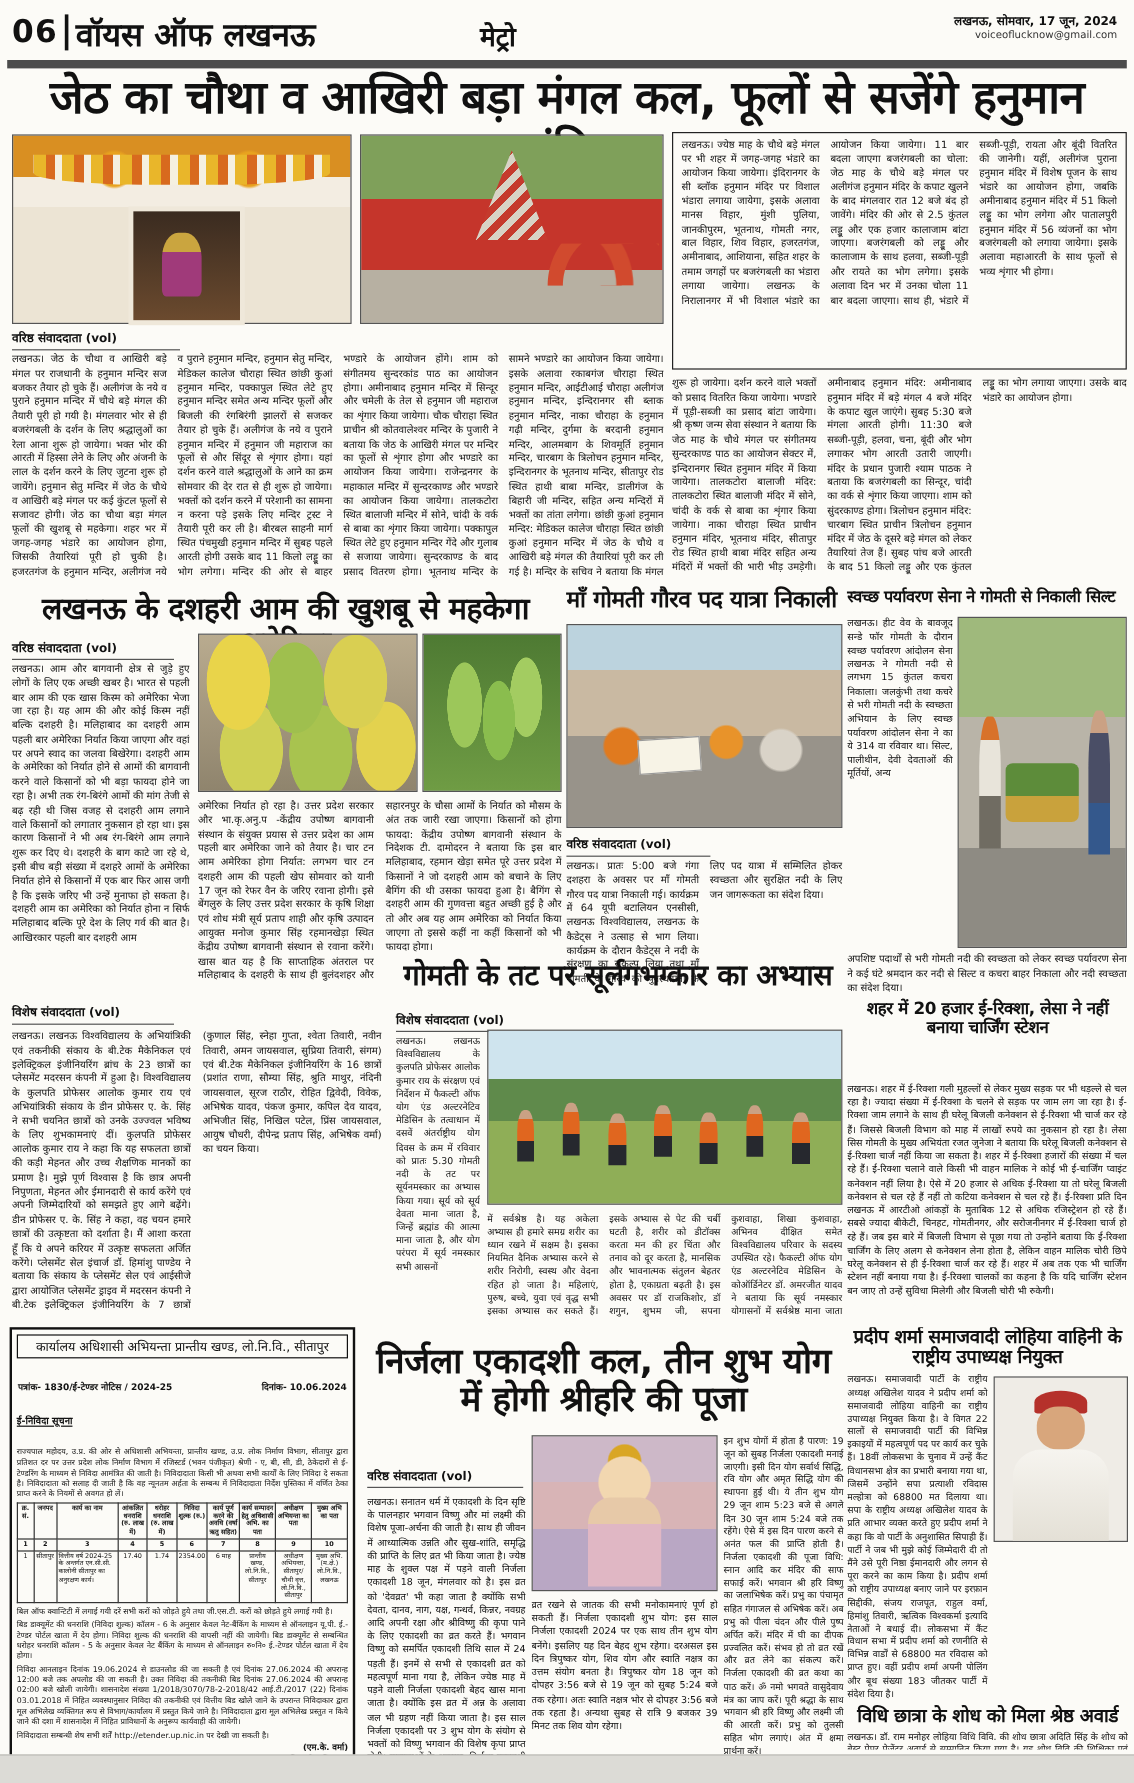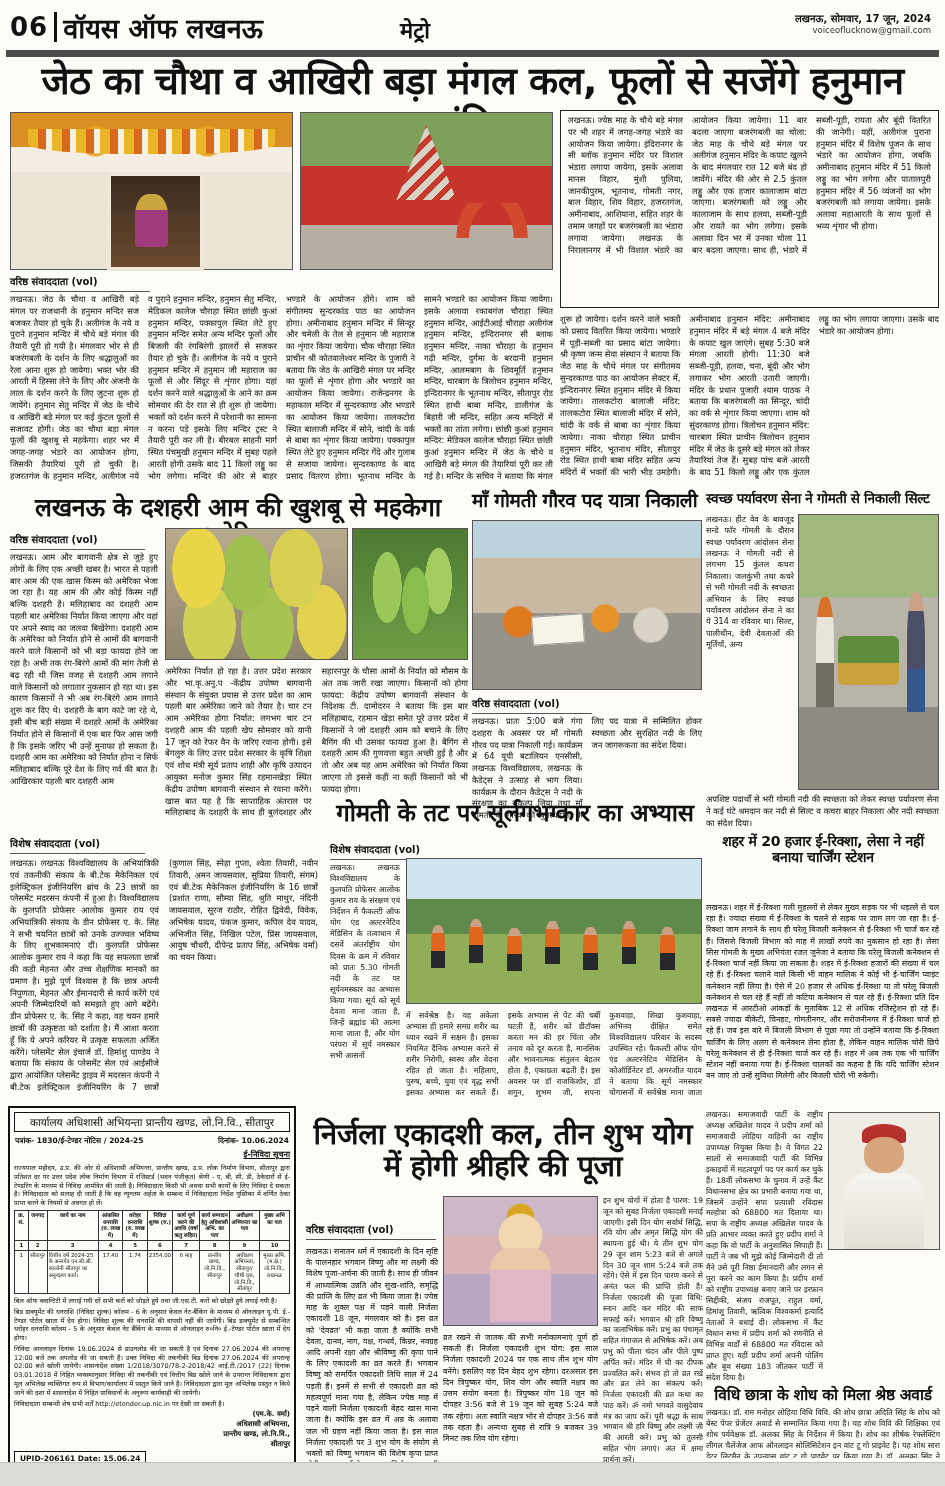--- a/index.html
+++ b/index.html
@@ -67,22 +67,22 @@
   .ph-vishnu .body{position:absolute;left:30%;top:40%;width:40%;height:58%;background:linear-gradient(180deg,#e7c9a8 0 30%,#e0b7c4 30% 100%);border-radius:30% 30% 0 0;}
   .ph-pradeep{background:linear-gradient(180deg,#efece6 0 100%);}
   .ph-pradeep .cap{position:absolute;left:30%;top:8%;width:40%;height:14%;background:#b5312b;border-radius:50% 50% 10% 10%;}
   .ph-pradeep .face{position:absolute;left:32%;top:18%;width:36%;height:26%;background:#d8a67c;border-radius:45%;}
   .ph-pradeep .shirt{position:absolute;left:14%;top:44%;width:72%;height:56%;background:linear-gradient(180deg,#f6f4ef,#e4e0d6);border-radius:30% 30% 0 0;}
   
   .bhandara-box{border:1.5px solid #222;background:#fcfbf7;box-sizing:border-box;padding:4px 7px;}
   .bhandara-h{font-size:25px;font-weight:800;text-align:center;line-height:1.1;margin:0 0 5px 0;letter-spacing:-0.3px;}
   .tender-box{border:2px solid #111;box-sizing:border-box;padding:4px;background:#fcfbf7;font-size:6.5px;}
   .tender-title{border:1.5px solid #111;font-weight:normal;text-align:center;font-size:10.5px;padding:2px 0;}
-  .tender-meta{display:flex;justify-content:space-between;font-weight:bold;font-size:7.5px;margin:3px 1px;}
-  .tender-sub{text-align:right;font-weight:bold;text-decoration:underline;font-size:8px;margin:1px 0 5px;}
+  .tender-meta{display:flex;justify-content:space-between;font-weight:bold;font-size:7.5px;margin:18px 1px;}
+  .tender-sub{text-align:left;font-weight:bold;text-decoration:underline;font-size:8px;margin:1px 0 17px;}
   .tender-box p{margin:0 0 2px 0;text-align:justify;line-height:1.35;}
   table.tnd{border-collapse:collapse;width:100%;font-size:5.4px;line-height:1.25;}
   table.tnd td{border:0.5px solid #333;padding:1px;vertical-align:top;text-align:center;}
   .sig{text-align:right;font-size:7px;font-weight:bold;line-height:1.4;margin-top:2px;}
   .upid{border:1.5px solid #111;display:inline-block;padding:2px 5px;font-weight:bold;font-size:7.5px;line-height:1.4;margin-top:2px;}
   .footband{left:0;top:1462px;width:945px;height:24px;background:#dcdbd6;border-top:1px solid #bdbcb6;}
   .hl-center{text-align:center;}
 </style>
 </head>
 <body>
@@ -234,20 +234,21 @@
   <div class="abs h-xl hl-center" style="left:302px;top:1118px;width:402px;font-size:29px;">निर्जला एकादशी कल, तीन शुभ योग में होगी श्रीहरि की पूजा</div>
   <div class="abs byline" style="left:306px;top:1222px;width:130px;">वरिष्ठ संवाददाता (vol)</div>
   <div class="abs body-txt" style="left:306px;top:1246px;width:132px;height:232px;font-size:7.9px;">लखनऊ। सनातन धर्म में एकादशी के दिन सृष्टि के पालनहार भगवान विष्णु और मां लक्ष्मी की विशेष पूजा-अर्चना की जाती है। साथ ही जीवन में आध्यात्मिक उन्नति और सुख-शांति, समृद्धि की प्राप्ति के लिए व्रत भी किया जाता है। ज्येष्ठ माह के शुक्ल पक्ष में पड़ने वाली निर्जला एकादशी 18 जून, मंगलवार को है। इस व्रत को 'देवव्रत' भी कहा जाता है क्योंकि सभी देवता, दानव, नाग, यक्ष, गन्धर्व, किन्नर, नवग्रह आदि अपनी रक्षा और श्रीविष्णु की कृपा पाने के लिए एकादशी का व्रत करते हैं। भगवान विष्णु को समर्पित एकादशी तिथि साल में 24 पड़ती हैं। इनमें से सभी से एकादशी व्रत को महत्वपूर्ण माना गया है, लेकिन ज्येष्ठ माह में पड़ने वाली निर्जला एकादशी बेहद खास माना जाता है। क्योंकि इस व्रत में अन्न के अलावा जल भी ग्रहण नहीं किया जाता है। इस साल निर्जला एकादशी पर 3 शुभ योग के संयोग से भक्तों को विष्णु भगवान की विशेष कृपा प्राप्त होगी। मान्यताओं के अनुसार, निर्जला एकादशी का</div>
   <div class="abs photo ph-vishnu" style="left:443px;top:1196px;width:155px;height:130px;">
     <div class="body"></div>
   </div>
   <div class="abs body-txt" style="left:443px;top:1332px;width:155px;height:146px;font-size:7.9px;">व्रत रखने से जातक की सभी मनोकामनाएं पूर्ण हो सकती हैं। निर्जला एकादशी शुभ योग: इस साल निर्जला एकादशी 2024 पर एक साथ तीन शुभ योग बनेंगे। इसलिए यह दिन बेहद शुभ रहेगा। दरअसल इस दिन त्रिपुष्कर योग, शिव योग और स्वाति नक्षत्र का उत्तम संयोग बनता है। त्रिपुष्कर योग 18 जून को दोपहर 3:56 बजे से 19 जून को सुबह 5:24 बजे तक रहेगा। अतः स्वाति नक्षत्र भोर से दोपहर 3:56 बजे तक रहता है। अन्यथा सुबह से रात्रि 9 बजकर 39 मिनट तक शिव योग रहेगा।</div>
   <div class="abs body-txt" style="left:603px;top:1196px;width:100px;height:282px;font-size:7.6px;">इन शुभ योगों में होता है पारण: 19 जून को सुबह निर्जला एकादशी मनाई जाएगी। इसी दिन योग सर्वार्थ सिद्धि, रवि योग और अमृत सिद्धि योग की स्थापना हुई थी। ये तीन शुभ योग 29 जून शाम 5:23 बजे से अगले दिन 30 जून शाम 5:24 बजे तक रहेंगे। ऐसे में इस दिन पारण करने से अनंत फल की प्राप्ति होती है। निर्जला एकादशी की पूजा विधि: स्नान आदि कर मंदिर की साफ सफाई करें। भगवान श्री हरि विष्णु का जलाभिषेक करें। प्रभु का पंचामृत सहित गंगाजल से अभिषेक करें। अब प्रभु को पीला चंदन और पीले पुष्प अर्पित करें। मंदिर में घी का दीपक प्रज्वलित करें। संभव हो तो व्रत रखें और व्रत लेने का संकल्प करें। निर्जला एकादशी की व्रत कथा का पाठ करें। ॐ नमो भगवते वासुदेवाय मंत्र का जाप करें। पूरी श्रद्धा के साथ भगवान श्री हरि विष्णु और लक्ष्मी जी की आरती करें। प्रभु को तुलसी सहित भोग लगाएं। अंत में क्षमा प्रार्थना करें।</div>
 
   <div class="abs" style="left:706px;top:1106px;width:234px;height:352px;overflow:hidden;">
+    <div class="h-xl hl-center" style="font-size:15.5px;">प्रदीप शर्मा समाजवादी लोहिया वाहिनी के राष्ट्रीय उपाध्यक्ष नियुक्त</div>
     <div style="margin-top:4px;">
       <div class="photo ph-pradeep" style="float:right;width:112px;height:138px;margin:2px 0 3px 5px;position:relative;">
         <div class="cap"></div>
         <div class="face"></div>
         <div class="shirt"></div>
       </div>
       <div class="body-txt" style="font-size:7.7px;">लखनऊ। समाजवादी पार्टी के राष्ट्रीय अध्यक्ष अखिलेश यादव ने प्रदीप शर्मा को समाजवादी लोहिया वाहिनी का राष्ट्रीय उपाध्यक्ष नियुक्त किया है। वे विगत 22 सालों से समाजवादी पार्टी की विभिन्न इकाइयों में महत्वपूर्ण पद पर कार्य कर चुके हैं। 18वीं लोकसभा के चुनाव में उन्हें कैंट विधानसभा क्षेत्र का प्रभारी बनाया गया था, जिसमें उन्होंने सपा प्रत्याशी रविदास मल्होत्रा को 68800 मत दिलाया था। सपा के राष्ट्रीय अध्यक्ष अखिलेश यादव के प्रति आभार व्यक्त करते हुए प्रदीप शर्मा ने कहा कि वो पार्टी के अनुशासित सिपाही हैं। पार्टी ने जब भी मुझे कोई जिम्मेदारी दी तो मैंने उसे पूरी निष्ठा ईमानदारी और लगन से पूरा करने का काम किया है। प्रदीप शर्मा को राष्ट्रीय उपाध्यक्ष बनाए जाने पर इरफ़ान सिद्दीकी, संजय राजपूत, राहुल वर्मा, हिमांशु तिवारी, ऋत्विक विश्वकर्मा इत्यादि नेताओं ने बधाई दी। लोकसभा में कैंट विधान सभा में प्रदीप शर्मा को रणनीति से विभिन्न वार्डों से 68800 मत रविदास को प्राप्त हुए। वहीं प्रदीप शर्मा अपनी पोलिंग और बूथ संख्या 183 जीतकर पार्टी में संदेश दिया है।</div>
     </div>
     <div class="h-xl hl-center" style="font-size:15.5px;clear:both;margin-top:4px;">विधि छात्रा के शोध को मिला श्रेष्ठ अवार्ड</div>
     <div class="body-txt" style="font-size:7.7px;margin-top:3px;">लखनऊ। डॉ. राम मनोहर लोहिया विधि विवि. की शोध छात्रा अदिति सिंह के शोध को बेस्ट पेपर प्रेजेंटर अवार्ड से सम्मानित किया गया है। यह शोध विवि की शिक्षिका एवं शोध पर्यवेक्षक डॉ. अलका सिंह के निर्देशन में किया है। शोध का शीर्षक रेफ्लेक्टिंग लीगल चैलेंजेज आफ ऑनलाइन सोलिसिटेशन इन वांट टू गो प्राइवेट है। यह शोध सारा डेटर लिट्मैन के उपन्यास वांट टू गो प्राइवेट पर किया गया है। डॉ. अलका सिंह ने बताया कि यह शोध खूबसूरती व अन्य उपयोगी उत्पादों के लुभावने प्रचार प्रसार में गलत तरीके से किया गया है। इसे कानूनी दायरे में लाने की जरूरत है। इसका किशोर और किशोरियों में गलत प्रभाव पड़ रहा है।</div>

